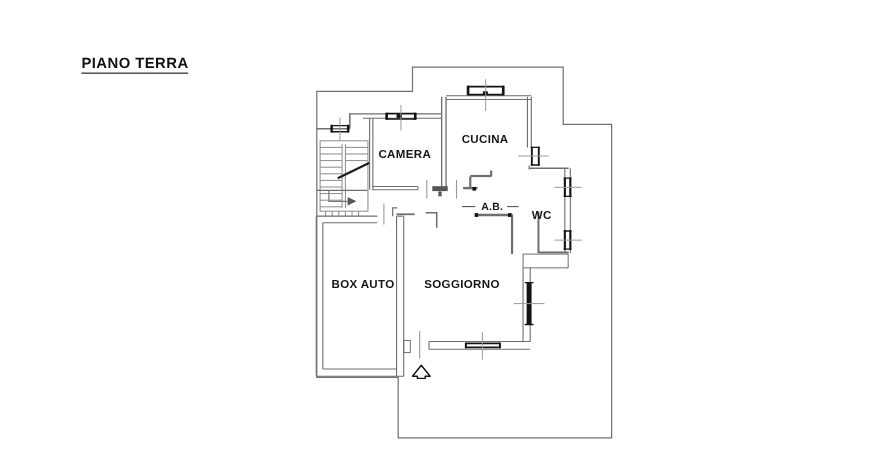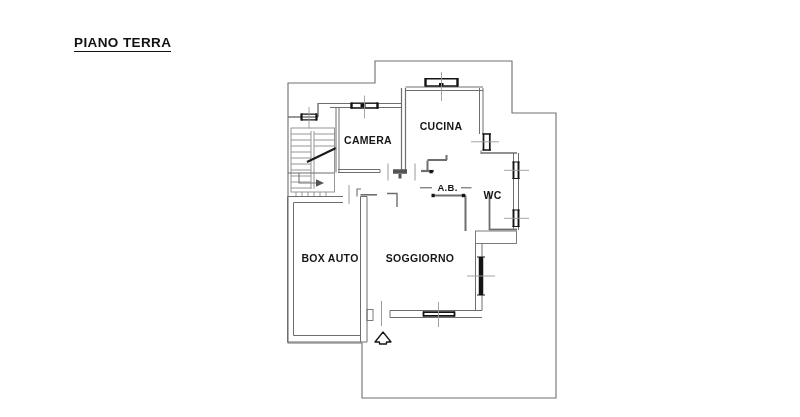--- a/index.html
+++ b/index.html
@@ -1,18 +1,18 @@
 <!DOCTYPE html>
 <html><head>
 <meta charset="utf-8">
 <style>
   html,body{margin:0;padding:0;background:#ffffff;}
   .canvas{position:relative;width:800px;height:417px;background:#ffffff;overflow:hidden;
           font-family:"Liberation Sans",sans-serif;}
-  .plan-title{position:absolute;left:74px;top:35px;display:inline-block;
+  .plan-title{position:absolute;left:74px;top:50px;display:inline-block;
               font-size:13.5px;font-weight:700;letter-spacing:0.4px;color:#111;
               border-bottom:1.6px solid #111;padding-bottom:1px;}
   svg{position:absolute;left:0;top:0;}
   .lbl{font-family:"Liberation Sans",sans-serif;font-weight:700;fill:#161616;letter-spacing:0.3px;}
 </style>
 </head>
 <body>
 
 <div class="canvas">
 

